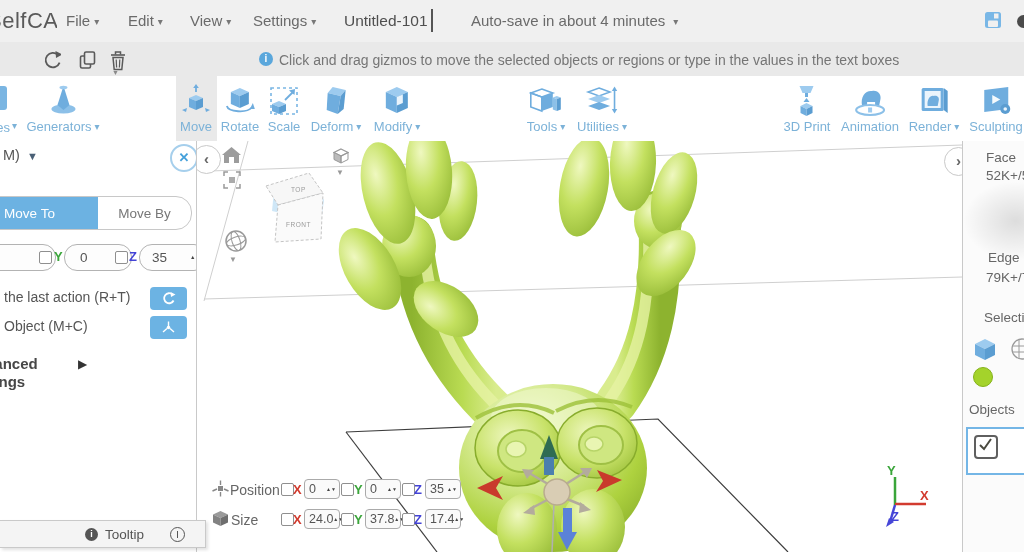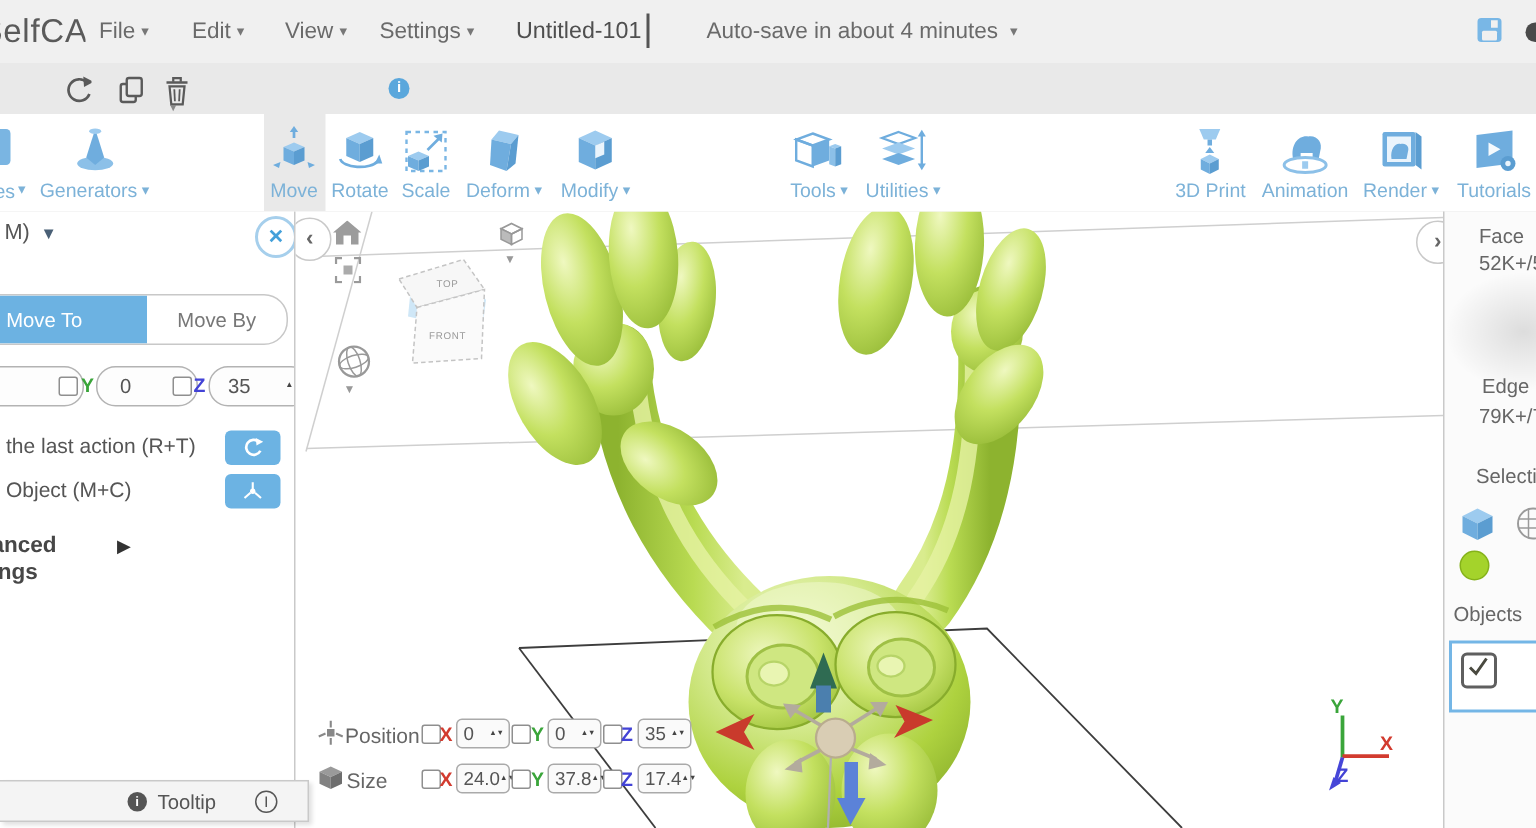--- a/index.html
+++ b/index.html
@@ -129,20 +129,21 @@
     </svg>
     <svg class="abs abicon" style="left:107px" width="22" height="24">
       <path d="M 8.5,5.5 v -2.5 h 5 v 2.5" fill="none" stroke="#5a5a5a" stroke-width="1.5"></path>
       <line x1="4" y1="6" x2="18" y2="6" stroke="#5a5a5a" stroke-width="1.6"></line>
       <path d="M 6,8.5 l 1.2,12 h 7.6 l 1.2,-12 z" fill="none" stroke="#5a5a5a" stroke-width="1.5"></path>
       <line x1="9.2" y1="10.5" x2="9.6" y2="18.5" stroke="#5a5a5a" stroke-width="1.2"></line>
       <line x1="12.8" y1="10.5" x2="12.4" y2="18.5" stroke="#5a5a5a" stroke-width="1.2"></line>
     </svg>
     <div class="abs trash-caret">▼</div>
     <div class="abs info-dot">i</div>
+    <div class="abs info-msg">Click and drag gizmos to move the selected objects or regions or type in the values in the text boxes</div>
   </div>
 
   <nav id="toolbar" class="abs">
     <div class="abs sel-bg"></div>
 
     <div class="abs first-sliver"></div>
     <div class="abs first-label">3D Shapes</div>
     <div class="abs first-caret">▾</div>
 
     <div class="titem" style="left:63px">
@@ -268,21 +269,21 @@
       <div class="tlabel"><span>Render</span><span class="caret">▾</span></div>
     </div>
 
     <div class="titem" style="left:996px">
       <svg class="ticon" width="36" height="34">
         <polygon points="6,6 30,3 30,25 6,28" fill="#6fadde"></polygon>
         <polygon points="14,11 22,15.5 14,20" fill="#f5fafd"></polygon>
         <circle cx="27" cy="25" r="5" fill="#5b9dd1"></circle>
         <circle cx="27" cy="25" r="1.8" fill="#eaf4fc"></circle>
       </svg>
-      <div class="tlabel"><span>Tutorials</span></div>
+      <div class="tlabel"><span>Sculpting</span></div>
     </div>
   </nav>
 
   <section id="viewport" class="abs">
     <svg class="abs" style="left:0;top:0" width="766" height="411" viewBox="0 0 766 411">
       <defs>
         <radialGradient id="gHead" cx="38%" cy="28%" r="85%">
           <stop offset="0%" stop-color="#f4fbd4"></stop>
             <stop offset="38%" stop-color="#d3e98b"></stop>
           <stop offset="70%" stop-color="#aed23f"></stop>

